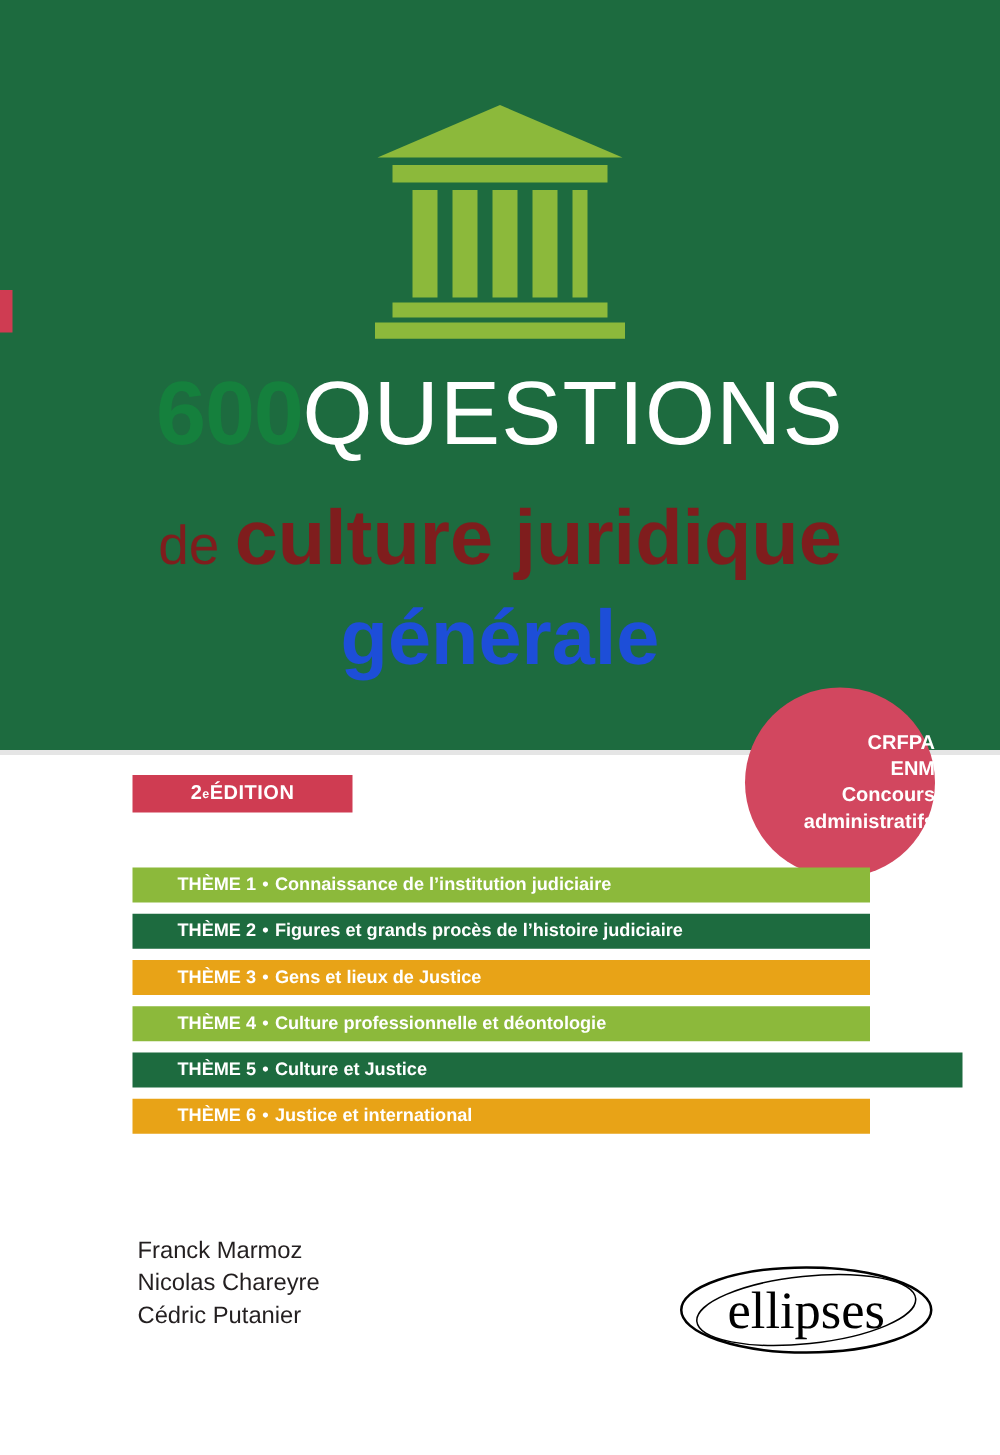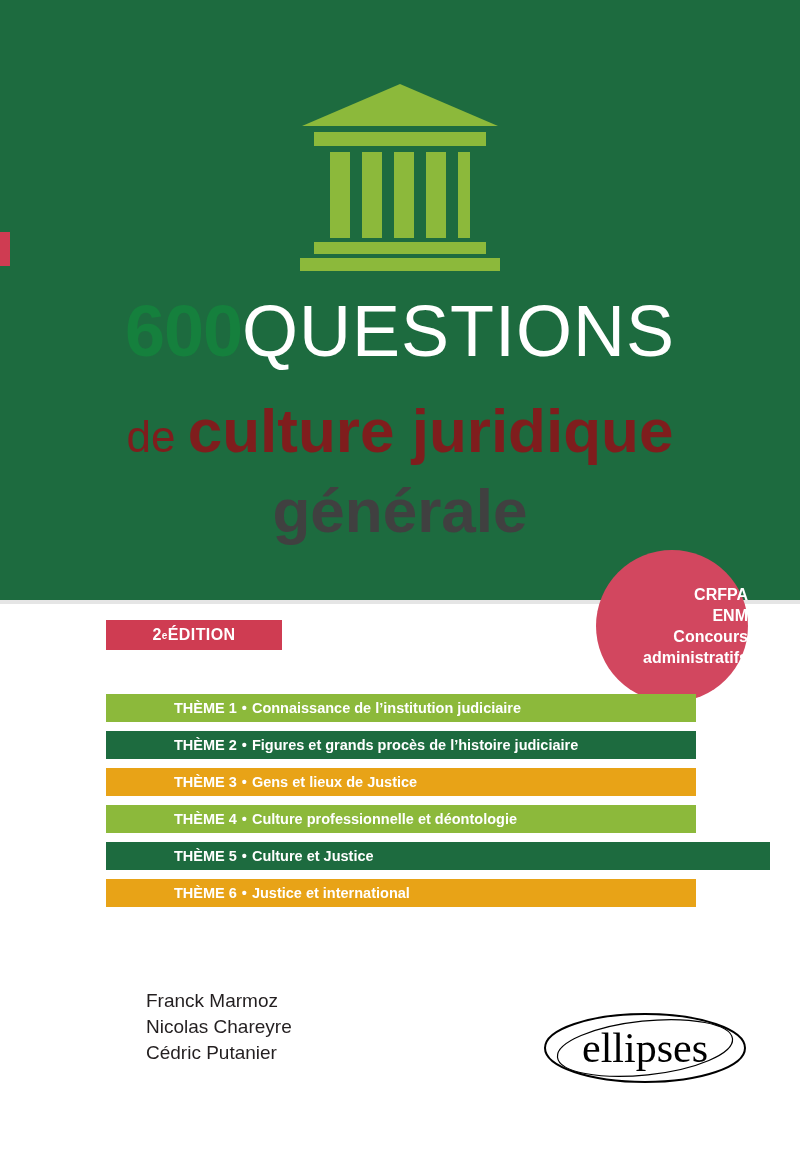--- a/index.html
+++ b/index.html
@@ -89,21 +89,21 @@
   .word-de {
     font-weight: normal;
     font-size: 44px;
   }
   .word-main {
     font-weight: bold;
   }
   .line3 {
     font-size: 62px;
     line-height: 70px;
-    color: #404040;
+    color: #1d4ed8;
     font-weight: bold;
     margin-top: 2px;
   }
   
   .edition {
     position: absolute;
     left: 106px;
     top: 620px;
     width: 176px;
     height: 30px;
@@ -155,42 +155,40 @@
   .theme-bar {
     position: absolute;
     top: 0;
     height: 28px;
     display: flex;
     align-items: center;
     color: #ffffff;
     font-size: 14.5px;
     white-space: nowrap;
     box-sizing: border-box;
-    padding-left: 32px;
   }
   .theme-label {
     font-weight: bold;
     padding-left: 36px;
   }
   .theme-dot {
     padding: 0 5px;
     font-weight: bold;
   }
   .theme-text {
     font-weight: bold;
   }
   
   .authors {
     position: absolute;
     left: 110px;
     top: 988px;
     color: #231f20;
     font-size: 19px;
     line-height: 26px;
-    margin-left: 36px;
   }
   
   .publisher {
     position: absolute;
     left: 540px;
     top: 1000px;
     width: 210px;
     height: 96px;
   }
   .publisher svg { display: block; }

